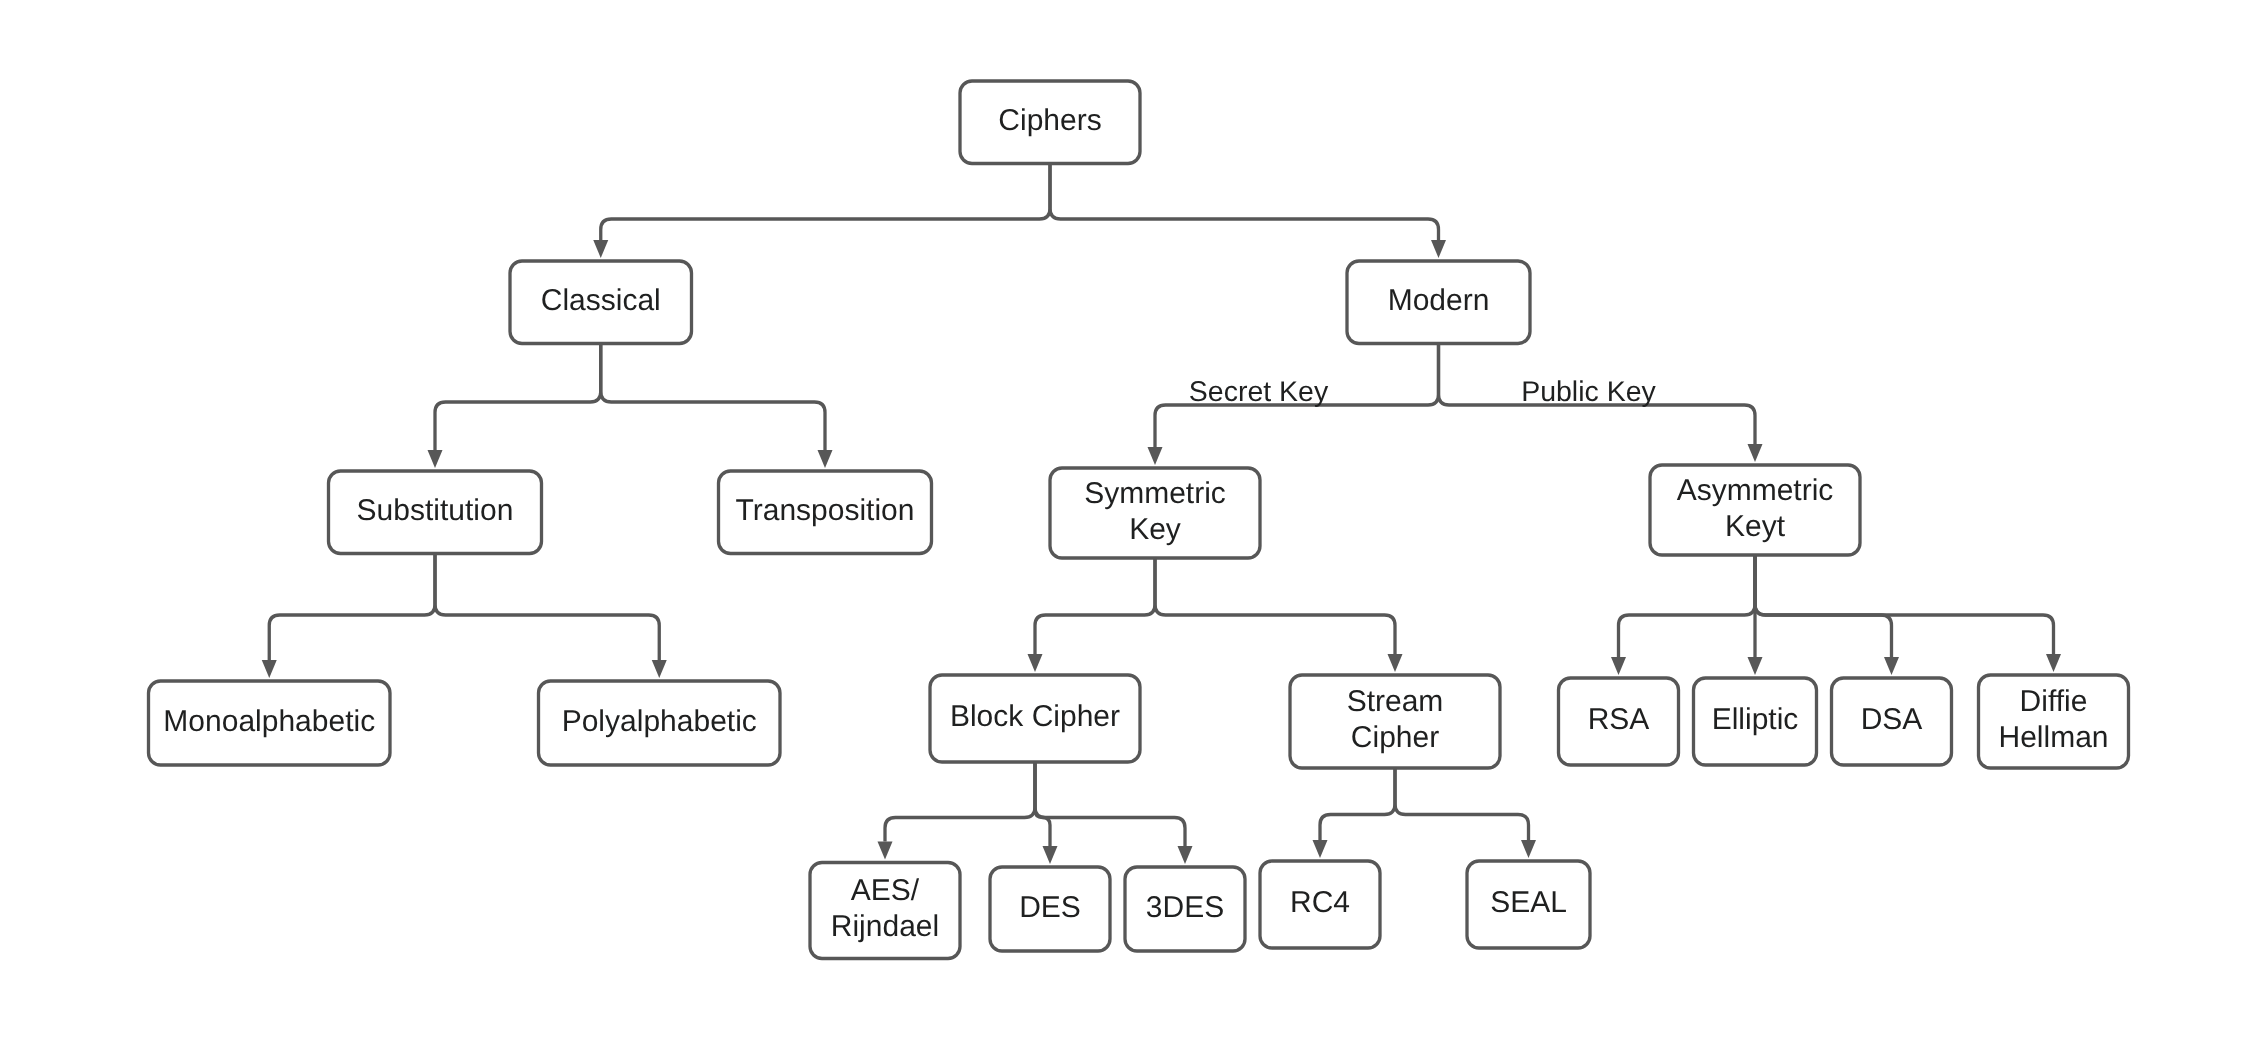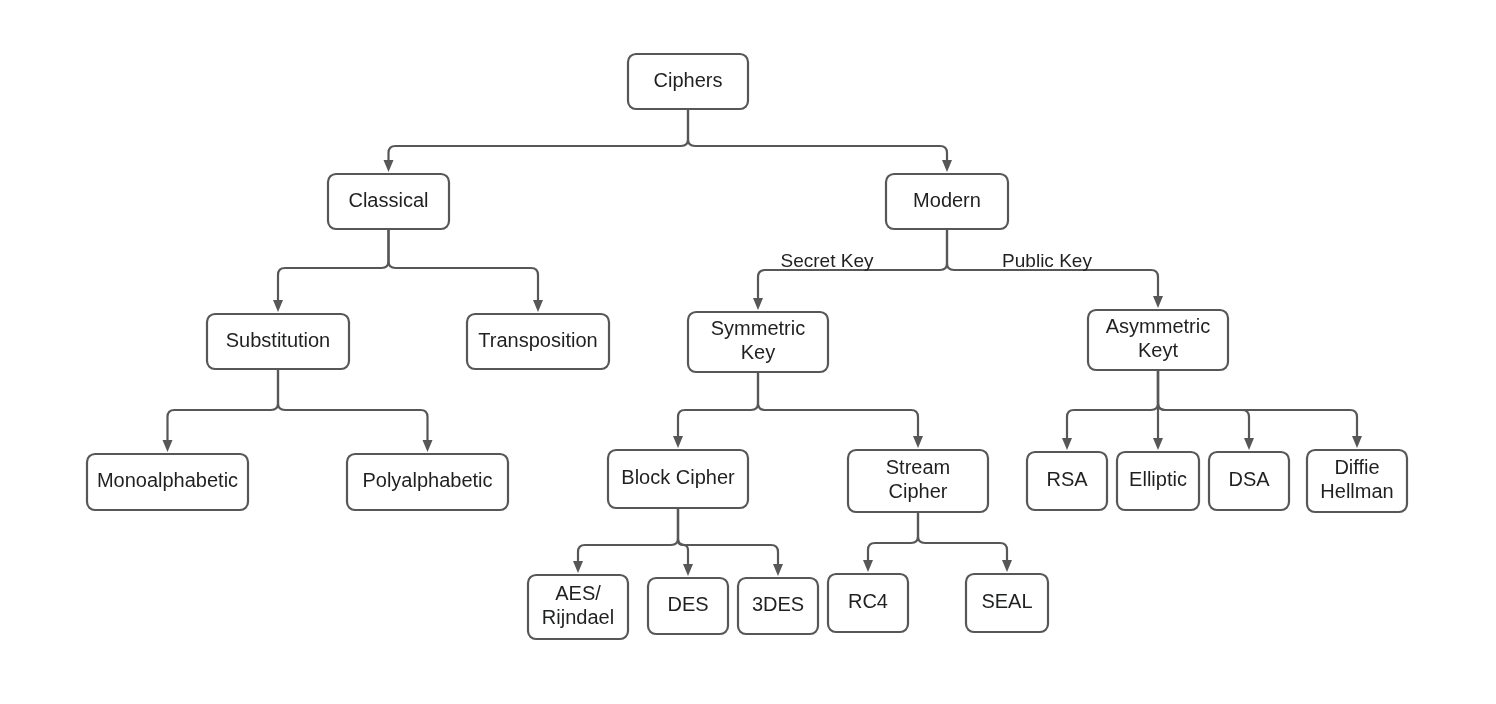--- a/index.html
+++ b/index.html
@@ -11,20 +11,21 @@
     width: 1496px;
     height: 704px;
     overflow: hidden;
     font-family: "Liberation Sans", sans-serif;
   }
   #diagram-root {
     position: relative;
     width: 1444px;
     height: 704px;
     background: #ffffff;
+    margin-left: 12px;
   }
   svg#flowchart {
     display: block;
     width: 1496px;
     height: 704px;
   }
   .node-box {
     fill: #ffffff;
     stroke: #575757;
     stroke-width: 2.2;

